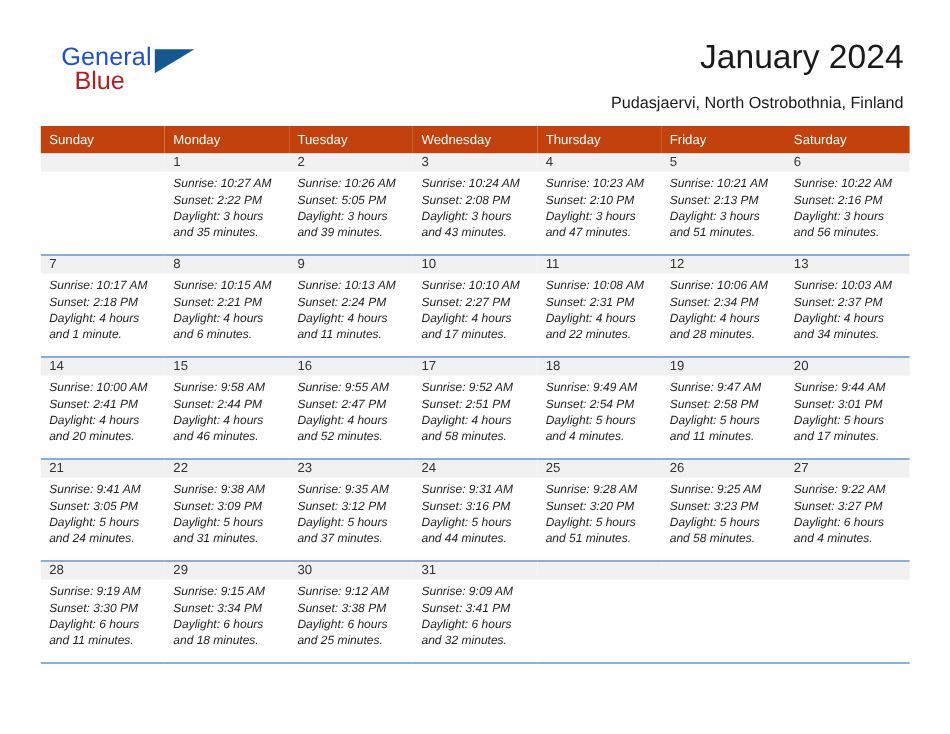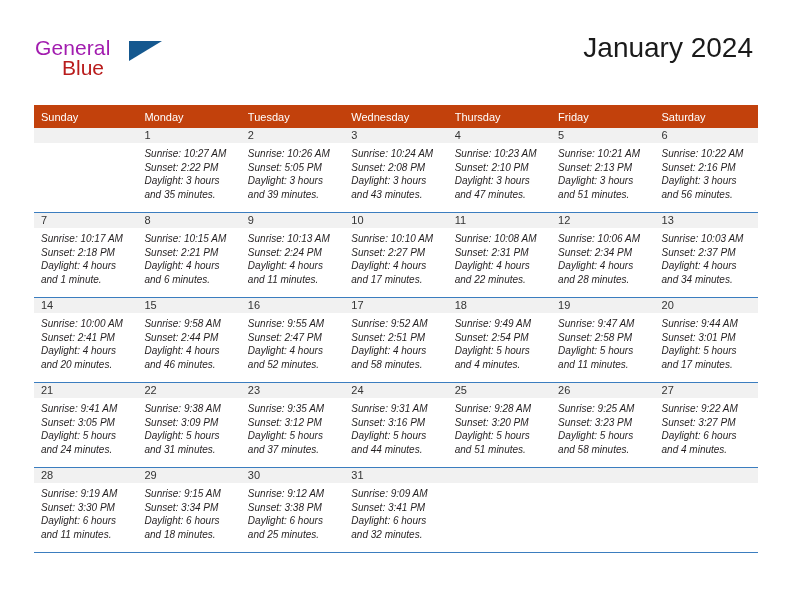--- a/index.html
+++ b/index.html
@@ -31,25 +31,25 @@
   }
   .logo {
     position: absolute;
     left: 35px;
     top: 36px;
     width: 180px;
     height: 52px;
   }
   .logo-general {
     position: absolute;
-    left: 0;
+    left: 16px;
     top: 0;
     font-size: 21px;
     letter-spacing: 0.1px;
-    color: #a21caf;
+    color: #1d4ed8;
     font-family: "Liberation Sans", sans-serif;
   }
   .logo-blue {
     position: absolute;
     left: 27px;
     top: 20px;
     font-size: 21px;
     color: #b91c1c;
     font-family: "Liberation Sans", sans-serif;
   }
@@ -141,20 +141,21 @@
 
   <div class="header">
 
     <div class="logo">
       <span class="logo-general">General</span>
       <span class="logo-flag"></span>
       <span class="logo-blue">Blue</span>
     </div>
 
     <div class="title">January 2024</div>
+    <div class="subtitle">Pudasjaervi, North Ostrobothnia, Finland</div>
 
   </div>
 
   <table class="calendar">
     <thead>
       <tr>
         <th>Sunday</th>
         <th>Monday</th>
         <th>Tuesday</th>
         <th>Wednesday</th>

